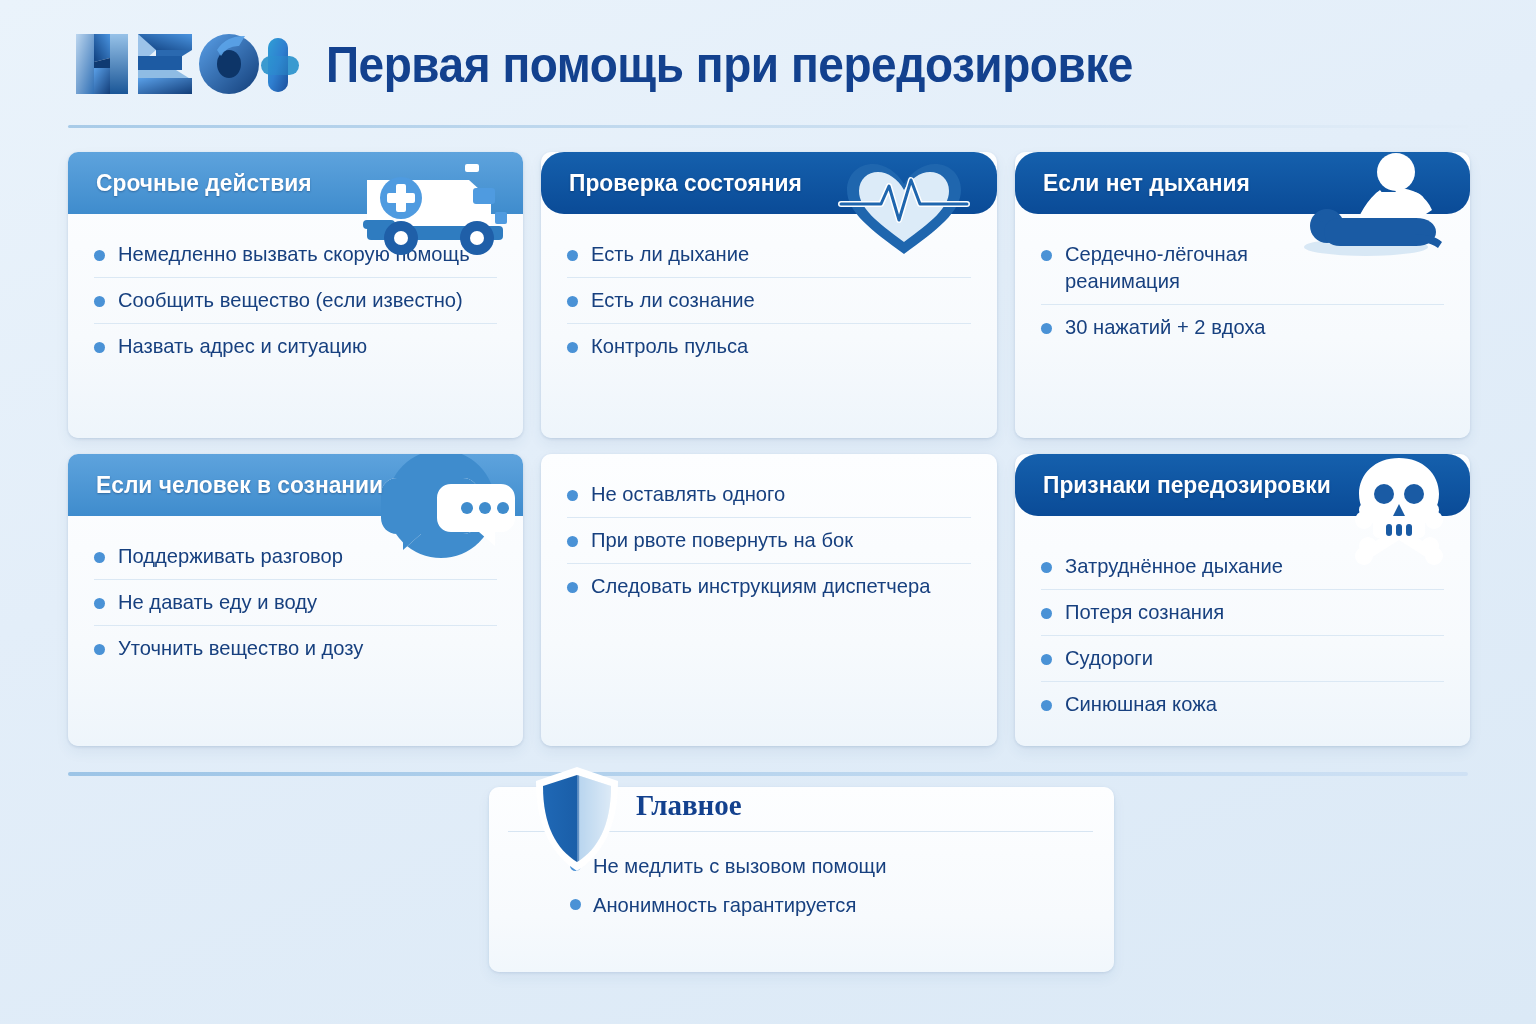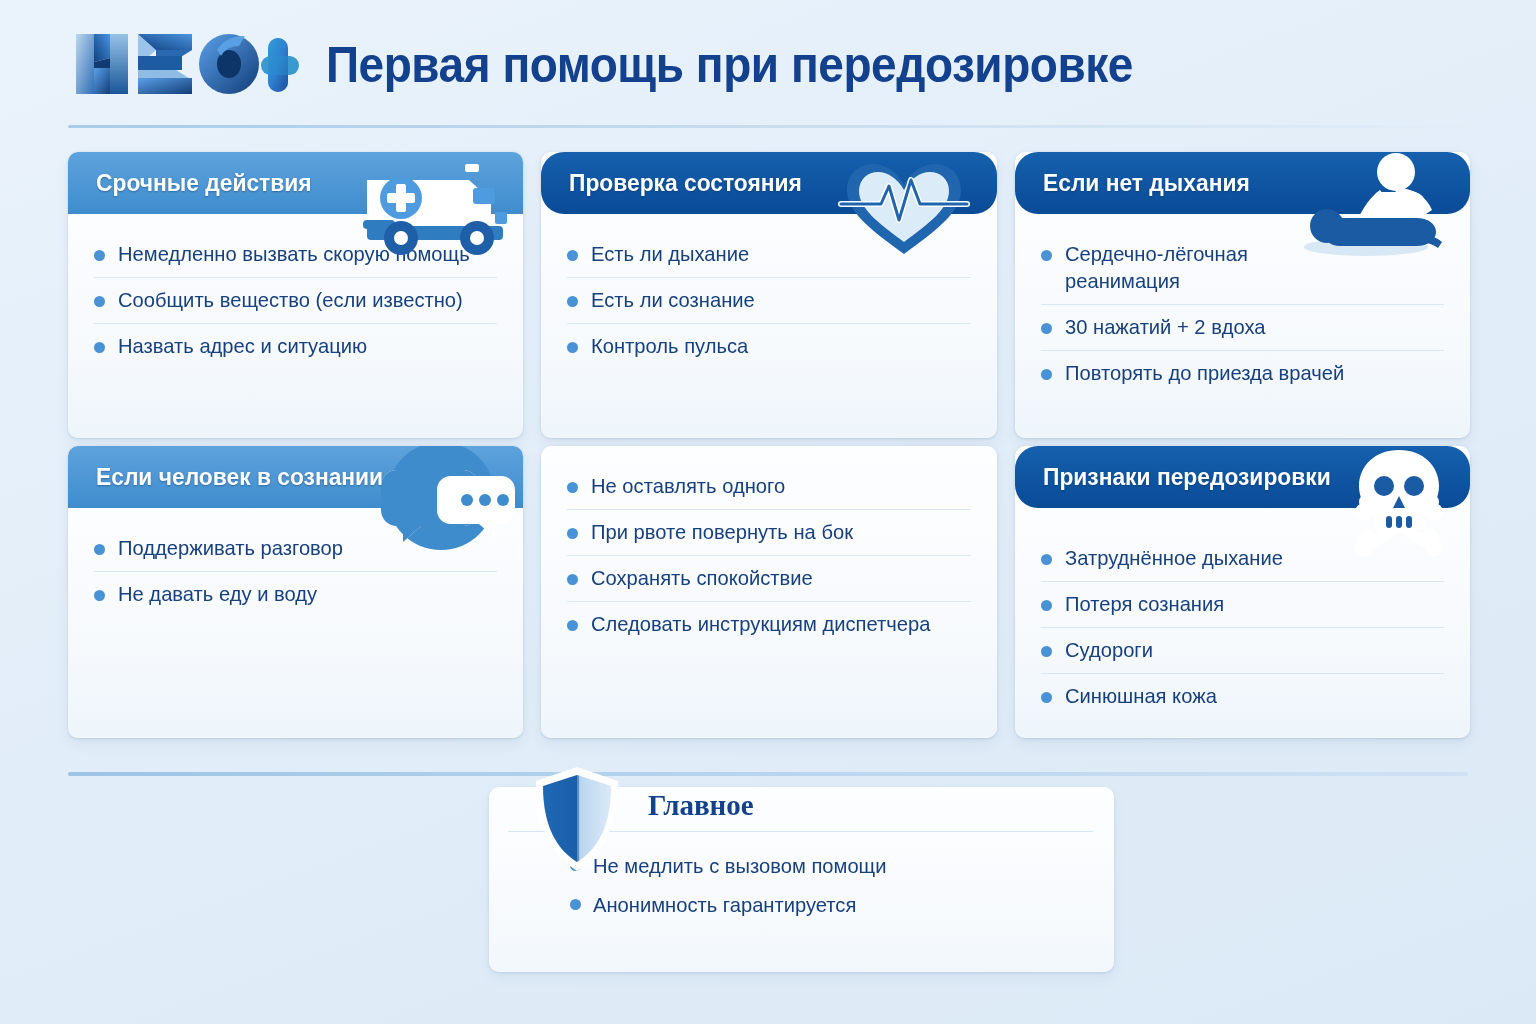--- a/index.html
+++ b/index.html
@@ -24,21 +24,21 @@
   }
   .header-rule{
     position:absolute;left:68px;top:125px;width:1400px;height:3px;
     background:linear-gradient(90deg,#a8cbe8 0%,#cde0f1 60%,#e2edf8 100%);
     border-radius:2px;
   }
 
   
   .grid{position:absolute;left:68px;top:152px;width:1402px;}
   .row{display:flex;gap:18px;}
-  .row + .row{margin-top:8px;}
+  .row + .row{margin-top:16px;}
   .card{
     position:relative;
     width:456px;
     background:linear-gradient(180deg,#fdfeff 0%,#f7fafd 65%,#eef5fb 100%);
     border-radius:10px;
     box-shadow:0 1px 3px rgba(40,80,130,0.16), 0 6px 14px rgba(40,80,130,0.07);
     overflow:hidden;
   }
   .row1 .card{height:286px;}
   .row2 .card{height:292px;}
@@ -94,21 +94,21 @@
     position:absolute;left:489px;top:787px;width:625px;height:185px;
     background:linear-gradient(180deg,#fdfeff 0%,#f7fafd 70%,#f1f7fc 100%);
     border-radius:10px;
     box-shadow:0 1px 3px rgba(40,80,130,0.13), 0 6px 14px rgba(40,80,130,0.06);
   }
   .shield{position:absolute;left:532px;top:765px;width:90px;height:108px;z-index:5;}
   .shield svg{width:100%;height:100%;display:block;}
   .footer-title{
     position:absolute;left:636px;top:789px;
     font-family:"Liberation Serif", serif;
-    font-size:29px;font-weight:bold;color:#13418e;margin-left:12px;
+    font-size:29px;font-weight:bold;color:#13418e;
   }
   .footer-divider{
     position:absolute;left:508px;top:831px;width:585px;height:1px;background:#d7e5f2;
   }
   .footer-list{position:absolute;left:570px;top:846px;width:540px;}
   .fli{display:flex;align-items:center;gap:12px;height:39px;text-align:center;}
   .fli .dot{width:11px;height:11px;border-radius:50%;background:#4a92d6;flex:0 0 auto;}
   .fli .txt{color:#17407f;font-size:21px;font-weight:500;white-space:nowrap;
             transform:scaleX(0.96);transform-origin:left center;}
 </style>
@@ -262,24 +262,20 @@
         </div>
         <div class="card-list">
           <div class="li">
               <span class="dot"></span>
               <span class="txt" style="max-width:240px">Сердечно-лёгочная реанимация</span>
             </div>
           <div class="li short">
               <span class="dot"></span>
               <span class="txt">30 нажатий + 2 вдоха</span>
             </div>
-          <div class="li short">
-              <span class="dot"></span>
-              <span class="txt">Повторять до приезда врачей</span>
-            </div>
         </div>
       </div>
     </div>
 
     <div class="row row2">
 
       <div class="card">
         <div class="card-head light">
           <div class="card-title">Если человек в сознании</div>
           <div class="card-icon">
@@ -296,36 +292,36 @@
         </div>
         <div class="card-list">
           <div class="li short">
               <span class="dot"></span>
               <span class="txt">Поддерживать разговор</span>
             </div>
           <div class="li short">
               <span class="dot"></span>
               <span class="txt">Не давать еду и воду</span>
             </div>
+          <div class="li short">
+              <span class="dot"></span>
+              <span class="txt">Уточнить вещество и дозу</span>
+            </div>
         </div>
       </div>
 
       <div class="card">
         <div class="card-list" style="">
           <div class="li short">
               <span class="dot"></span>
               <span class="txt">Не оставлять одного</span>
             </div>
           <div class="li short">
               <span class="dot"></span>
               <span class="txt">При рвоте повернуть на бок</span>
-            </div>
-          <div class="li short">
-              <span class="dot"></span>
-              <span class="txt">Сохранять спокойствие</span>
             </div>
           <div class="li short">
               <span class="dot"></span>
               <span class="txt">Следовать инструкциям диспетчера</span>
             </div>
         </div>
       </div>
 
       <div class="card">
         <div class="card-head dark">

